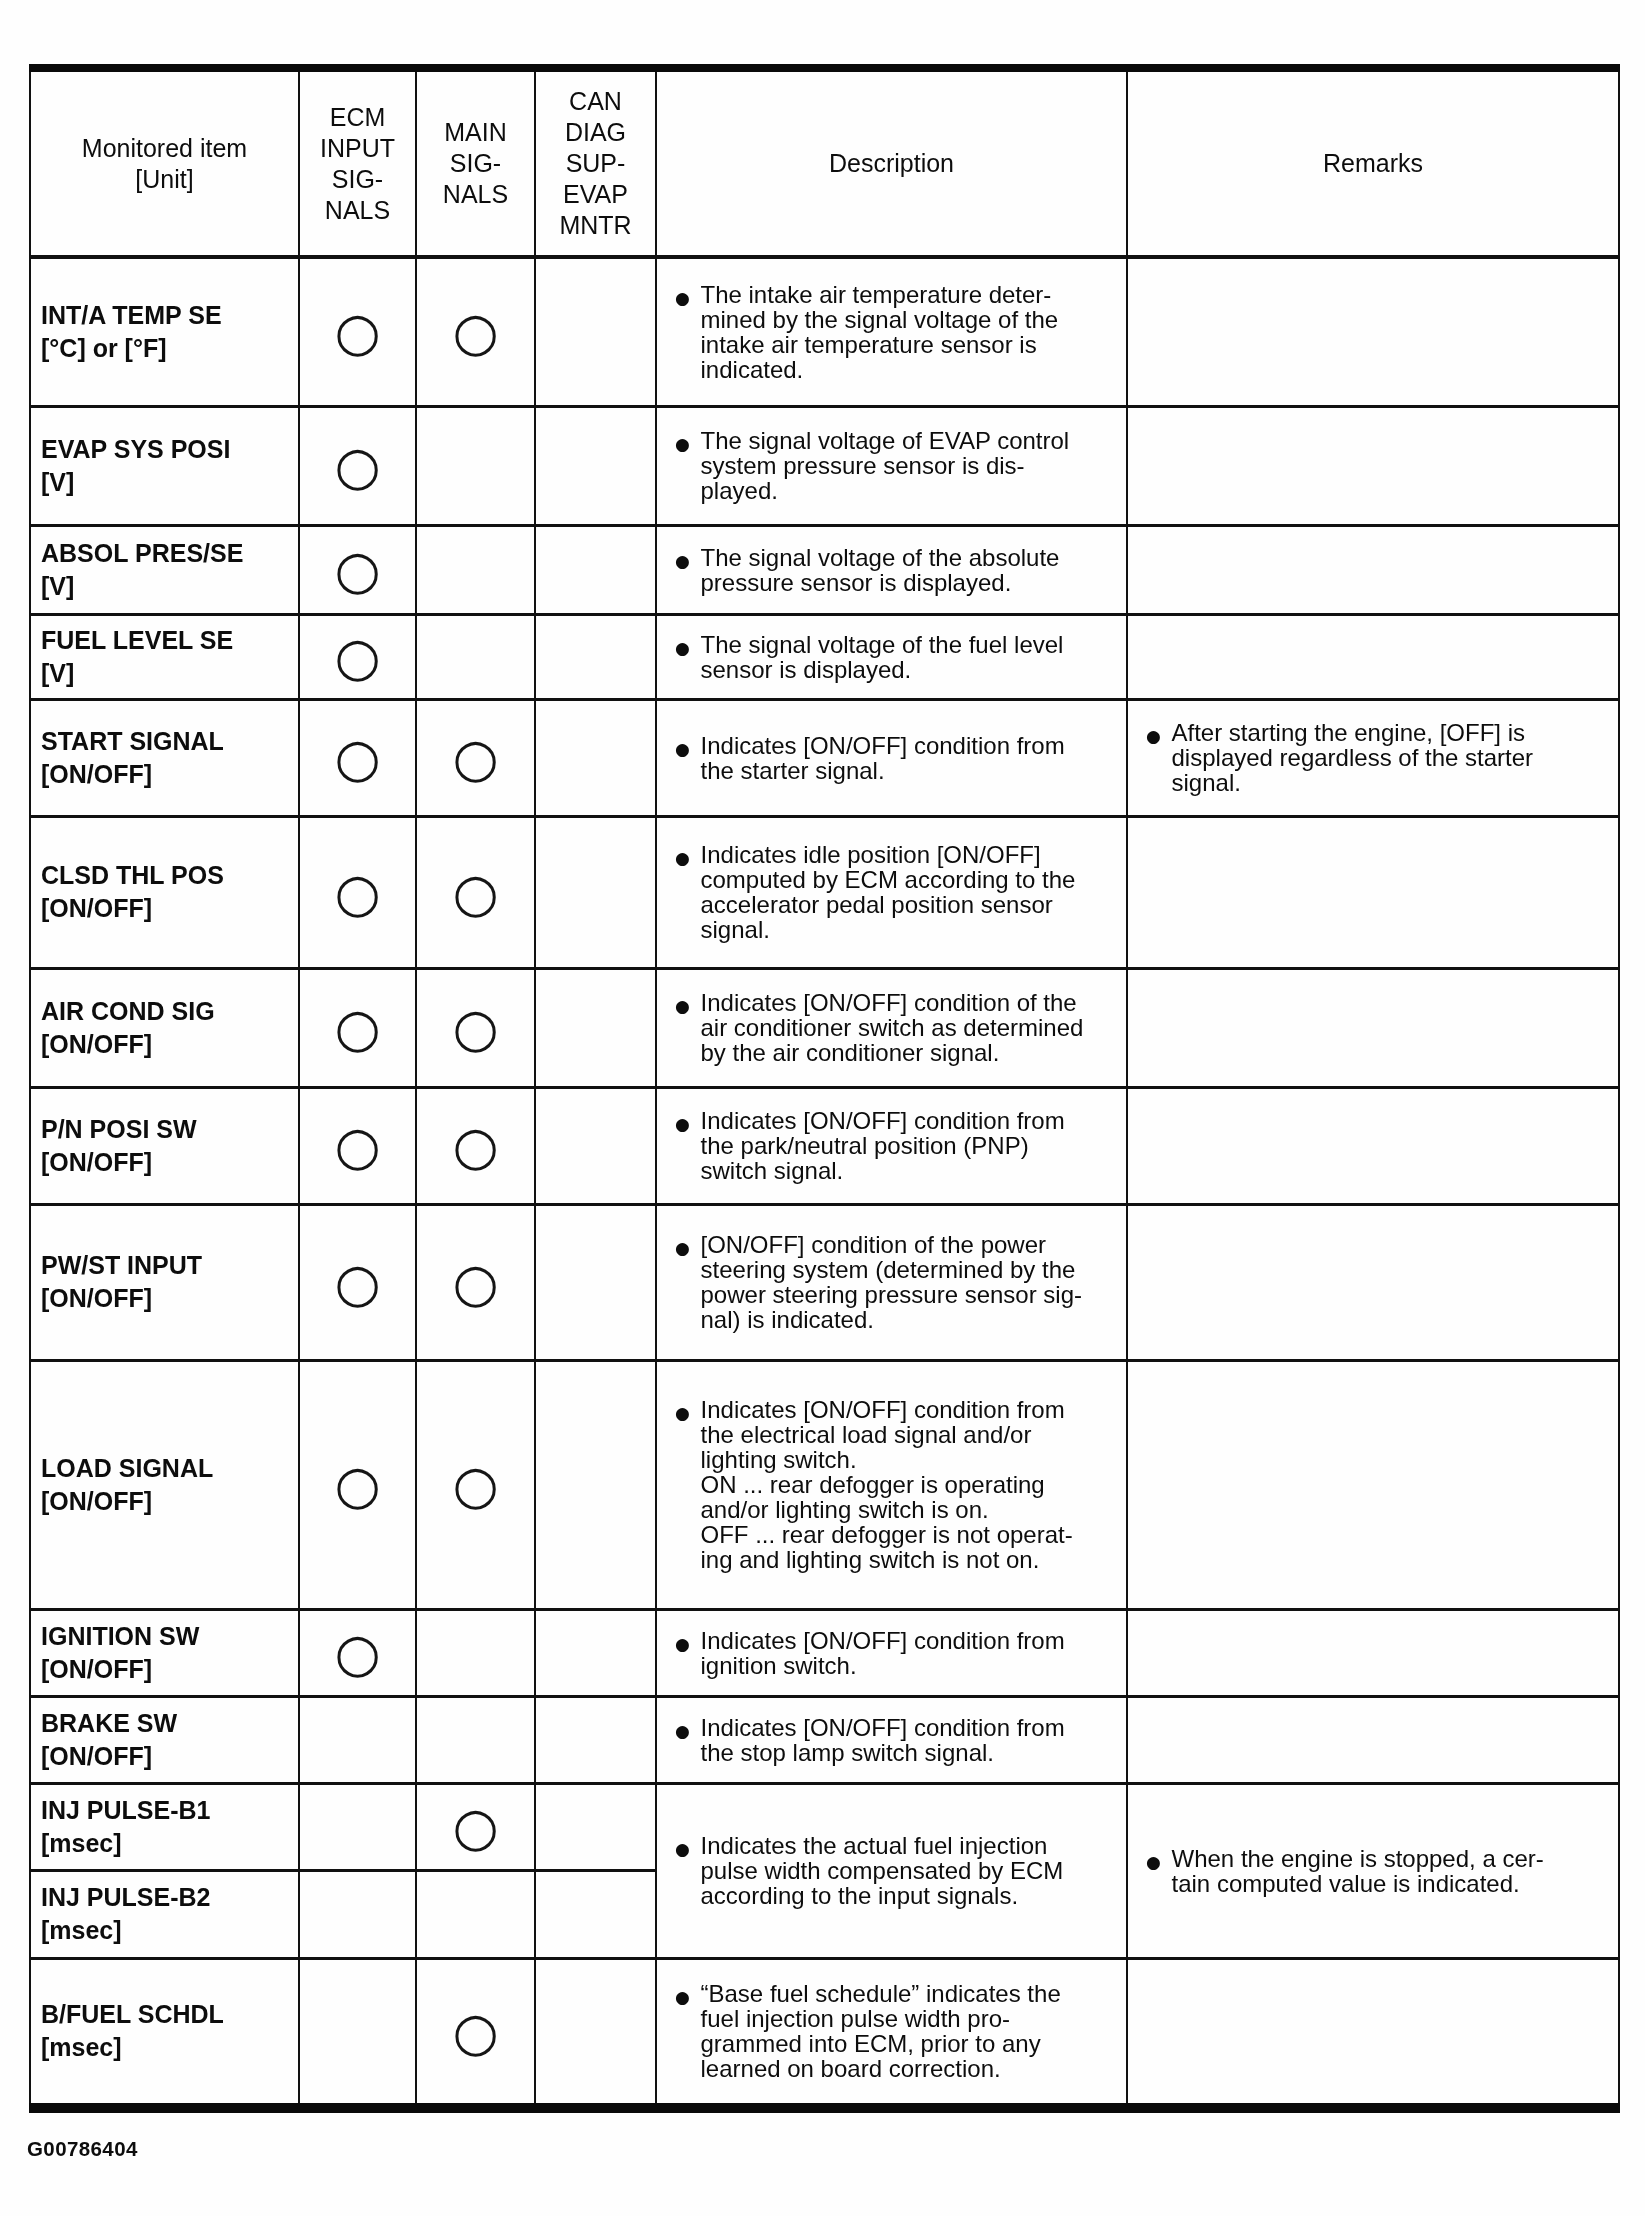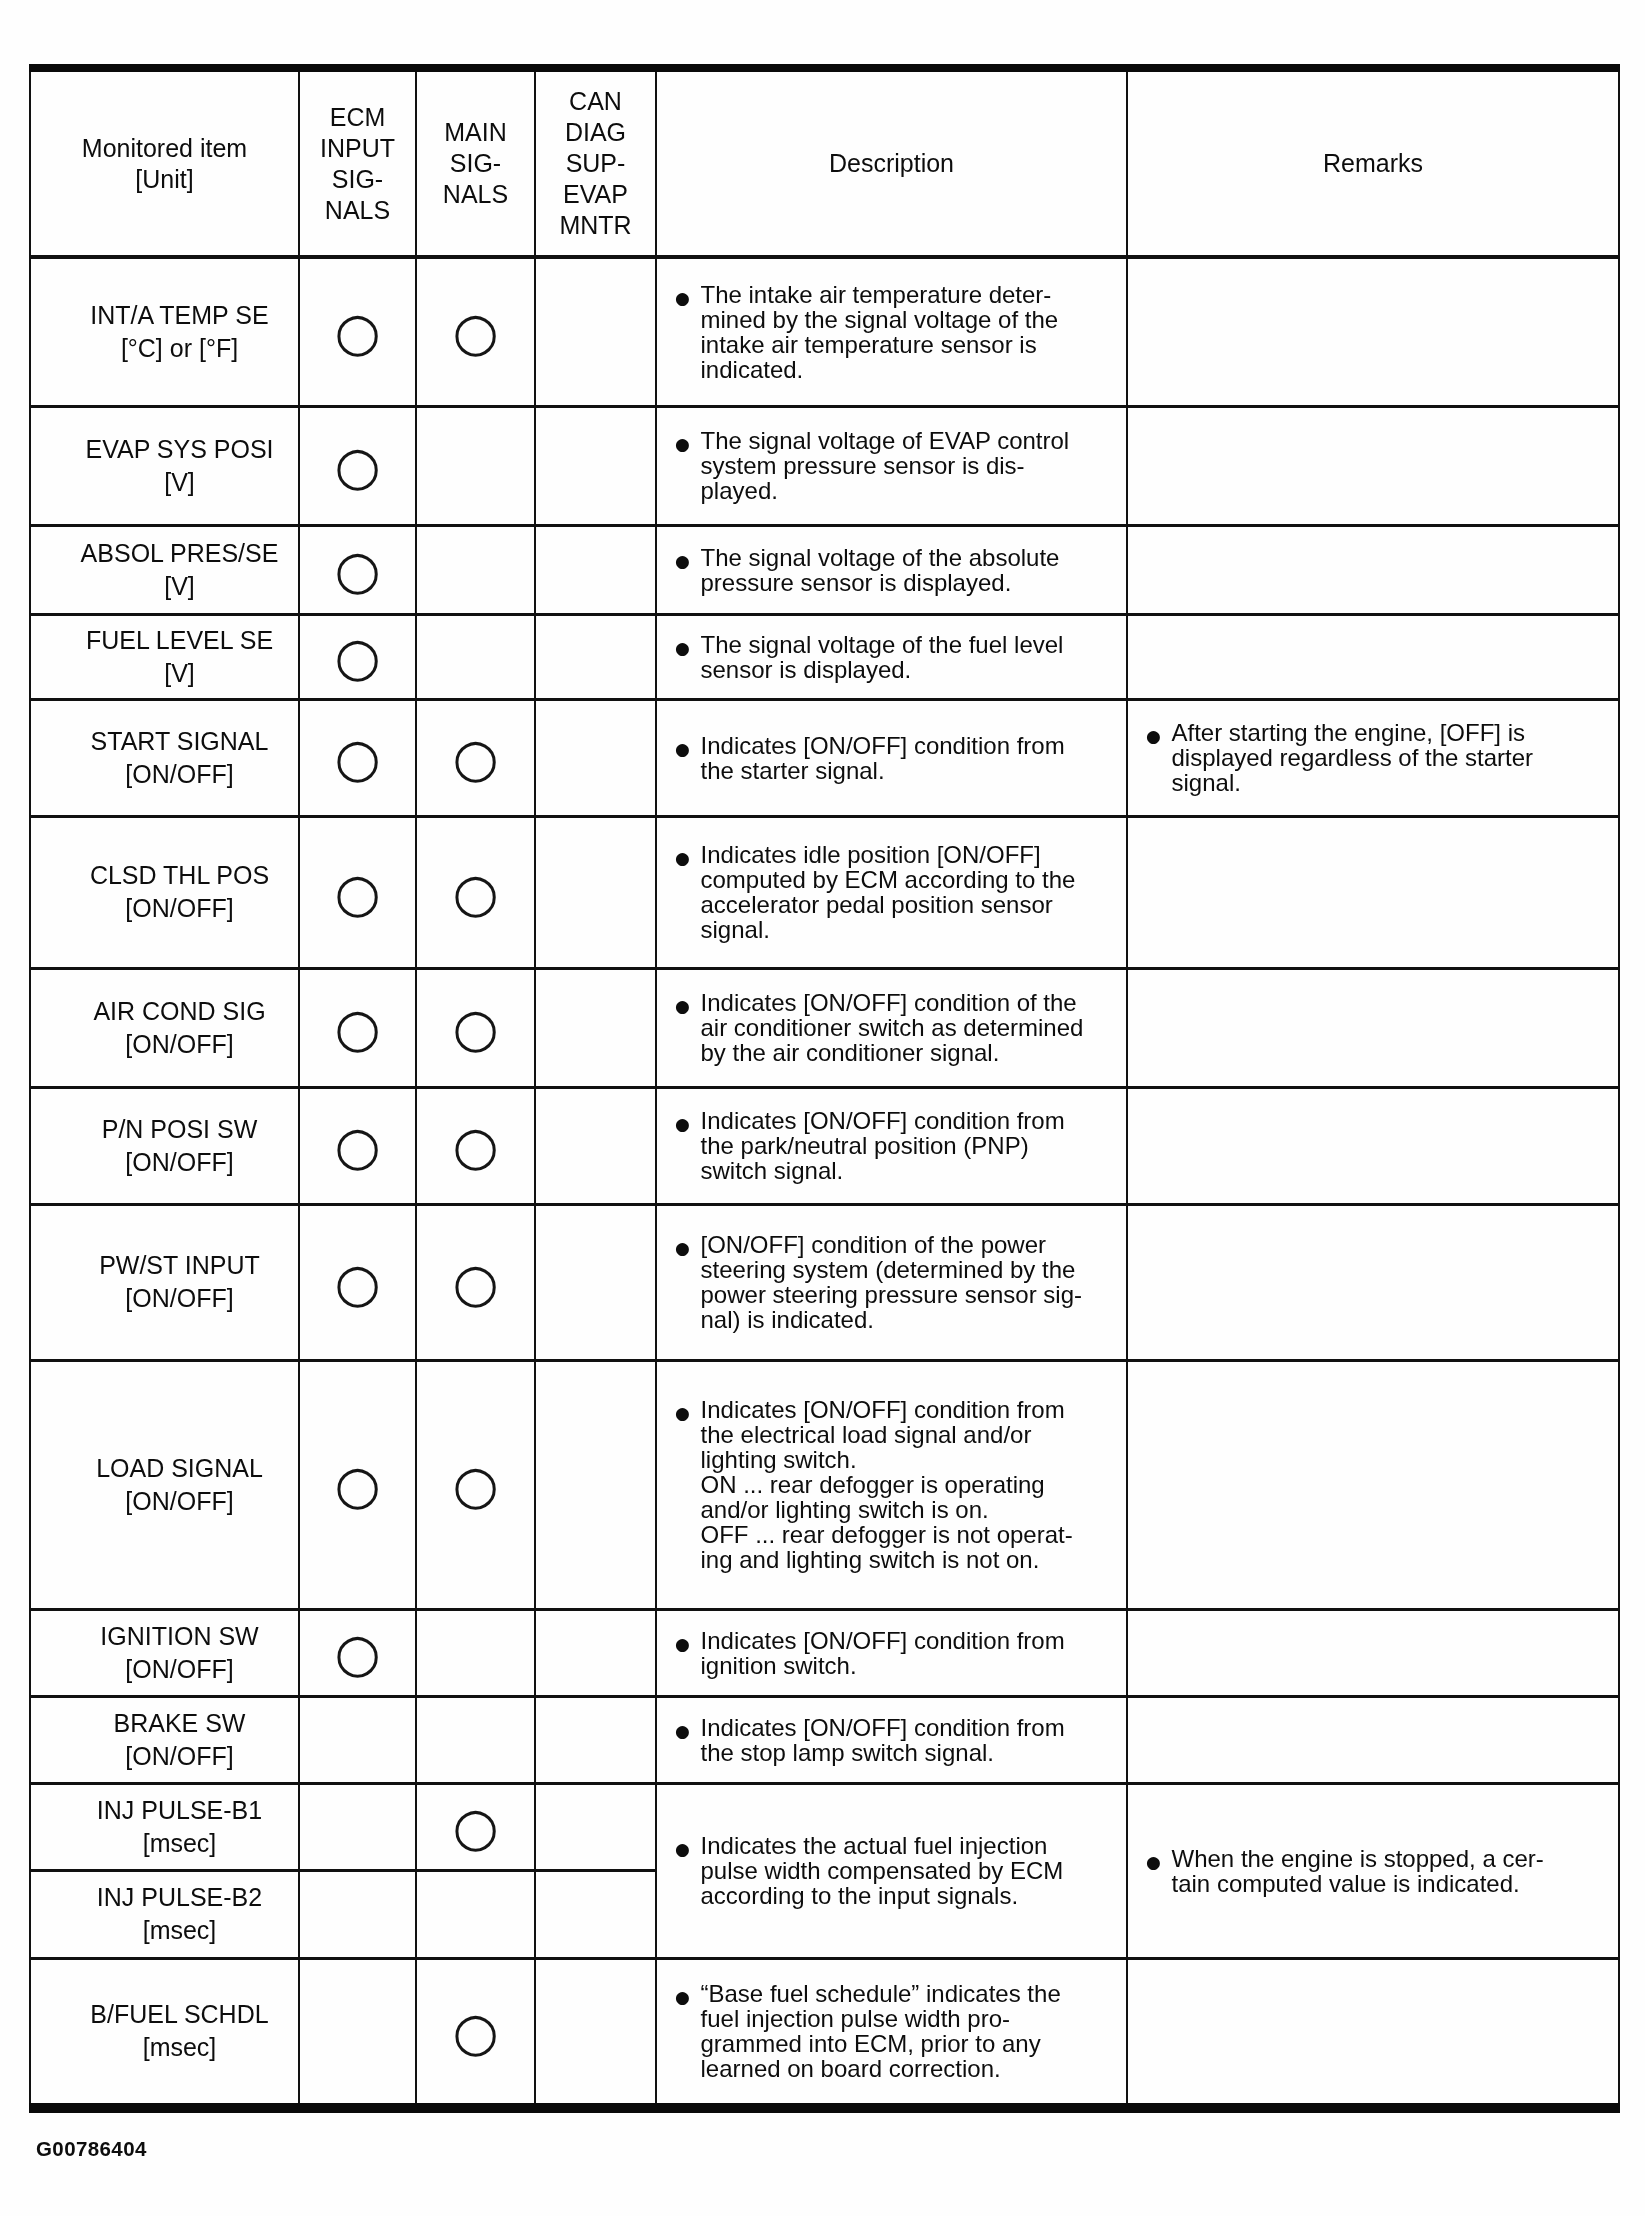--- a/index.html
+++ b/index.html
@@ -33,23 +33,24 @@
   .mon thead th{
     border-bottom-width:4.1px;
     font-size:25px;
     line-height:31px;
     text-align:center;
     white-space:pre-line;
   }
   td.item{
     font-size:25px;
     line-height:33px;
-    padding-left:30px;
+    padding-left:10px;
     white-space:pre-line;
-    text-align:center;
+    text-align:left;
+    font-weight:bold;
   }
   td.mark{
     text-align:center;
     font-family:"DejaVu Sans", sans-serif;
     font-size:53px;
     line-height:1;
     color:#151515;
   }
   td.txt{ padding:13px 13px 13px 16.4px; }
   .cellflex{display:flex;align-items:flex-start;}
@@ -64,21 +65,20 @@
     font-size:24px;
     line-height:25px;
     white-space:pre-line;
   }
   .footer-code{
     position:absolute;
     left:27px;top:2137px;
     font-size:20.5px;
     font-weight:700;
     letter-spacing:0.4px;
-    margin-left:9px;
   }
 </style>
 </head>
 <body>
 
 <div class="sheet">
 
   <table class="mon">
     <colgroup>
       <col style="width:269px">

